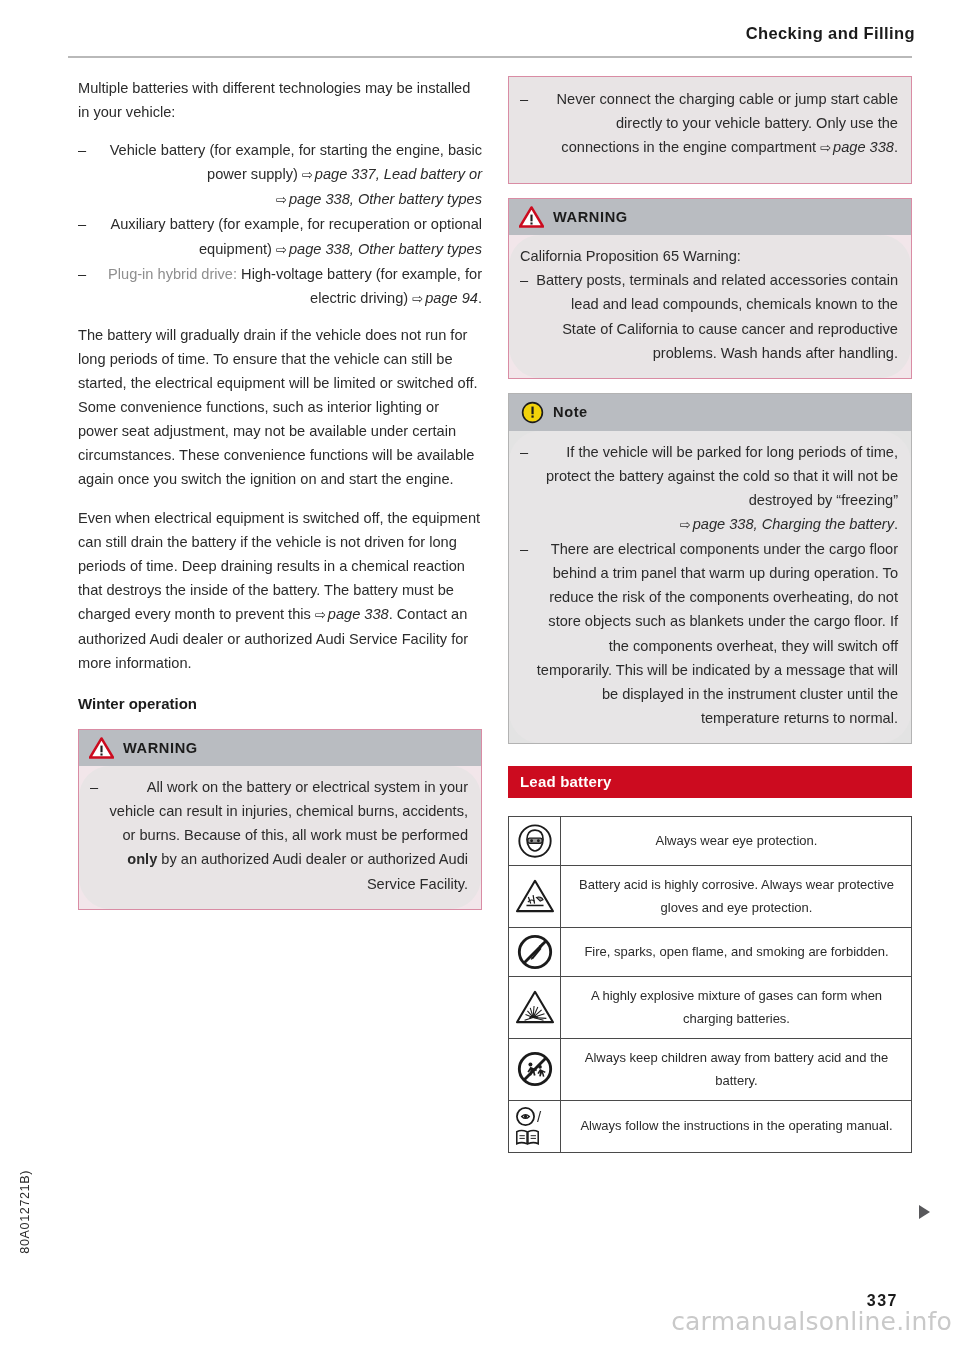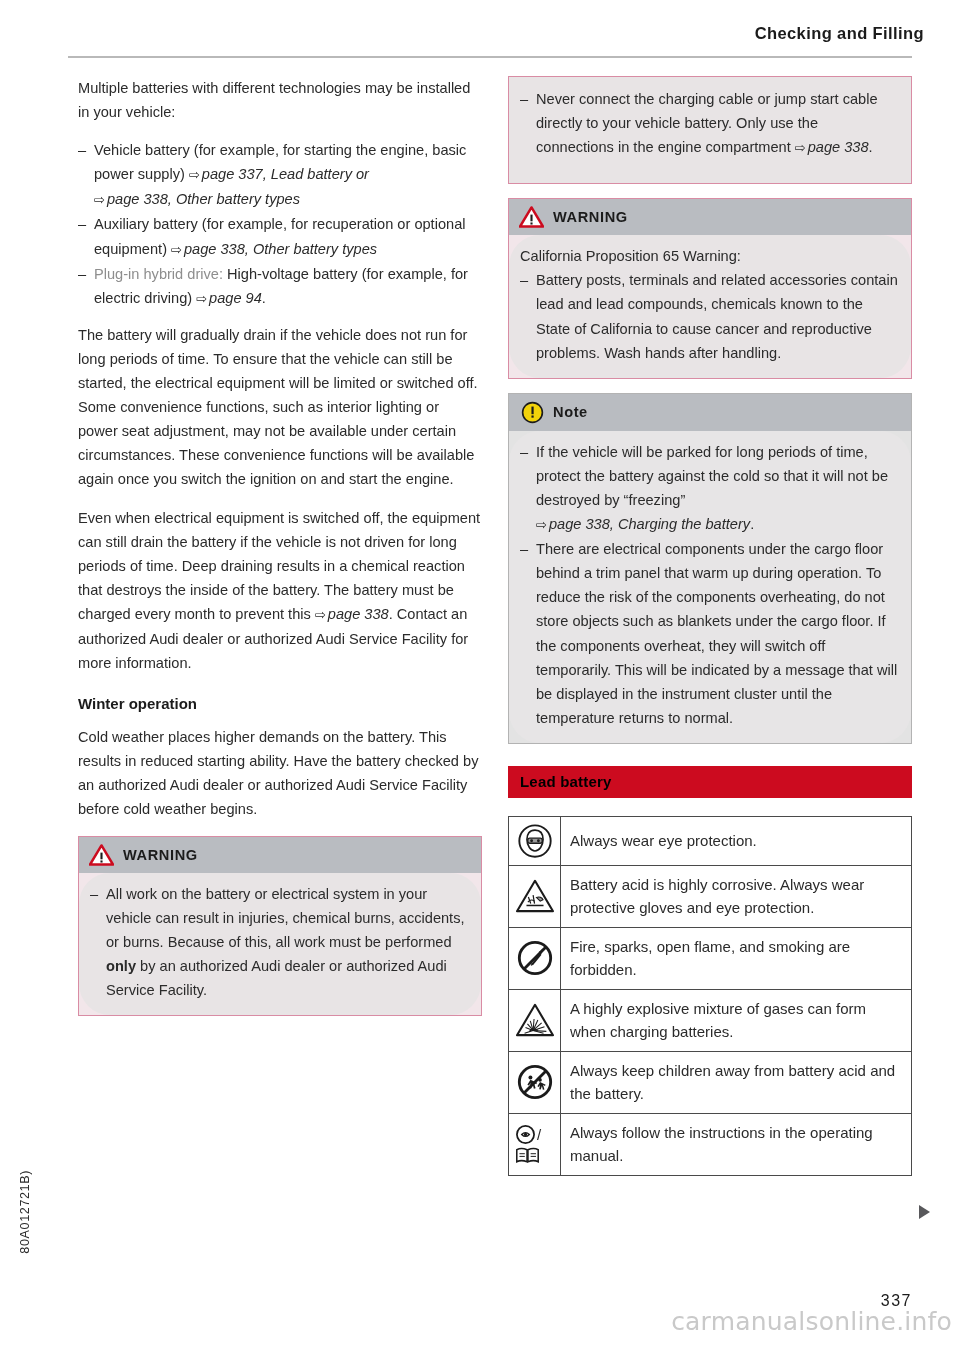--- a/index.html
+++ b/index.html
@@ -11,21 +11,21 @@
     width: 960px; height: 1358px;
     position: relative;
     font-family: "Liberation Sans", "DejaVu Sans", sans-serif;
     color: #231f20;
     overflow: hidden;
   }
 
   
   .page-header {
     position: absolute;
-    left: 80px; top: 24px; width: 844px;
+    left: 71px; top: 24px; width: 844px;
     text-align: right;
   }
   .page-header .title {
     font-size: 16.5px;
     font-weight: bold;
     letter-spacing: .4px;
     color: #1b1b1b;
   }
   .header-rule {
     position: absolute;
@@ -55,20 +55,21 @@
     line-height: 22px;
     font-weight: bold;
     color: #1b1b1b;
   }
 
   
   ul.dash {
     list-style: none;
     margin: 0 0 12px 0;
     padding: 0;
+    text-align: right;
   }
   ul.dash > li {
     position: relative;
     padding-left: 16px;
     font-size: 14.6px;
     line-height: 24.1px;
     color: #2b2b2b;
     margin-bottom: 0;
   }
   ul.dash > li::before {
@@ -125,21 +126,21 @@
     margin: 0 0 14px 0;
   }
 
   
   .ico-warn-tri { width: 25px; height: 22px; display:block; }
   .ico-note-circ { width: 23px; height: 23px; display:block; }
 
   
   .sec-bar {
     background: #cc0b1f;
-    color: #000000;
+    color: #ffffff;
     font-size: 15px;
     font-weight: bold;
     padding: 7px 12px 8px 12px;
     margin: 22px 0 18px 0;
     letter-spacing: .2px;
   }
 
   .expl-head {
     font-size: 14.8px;
     font-weight: bold;
@@ -157,24 +158,25 @@
     border: 1.2px solid #4a4a4a;
     vertical-align: middle;
     padding: 6px 5px;
   }
   table.warn-table td.ic {
     width: 52px;
     text-align: center;
     padding: 5px 4px;
   }
   table.warn-table td.tx {
-    font-size: 15px;
+    font-size: 13px;
     line-height: 23px;
     color: #2b2b2b;
     padding: 7px 8px 8px 9px;
+    text-align: center;
   }
   .svgicon { display:inline-block; vertical-align: middle; }
   .dual { display:flex; flex-direction:column; align-items:flex-start; gap:1px; padding-left:2px;}
   .dual .row1 { display:flex; align-items:center; gap:1px; }
   .slash { font-size: 15px; color:#2b2b2b; }
 
   
   .cont-tri {
     position: absolute;
     left: 919px; top: 1205px;
@@ -192,23 +194,23 @@
     color: #2b2b2b;
     writing-mode: vertical-rl;
     transform: rotate(180deg);
     letter-spacing: .6px;
     font-family: "Liberation Sans", sans-serif;
   }
 
   
   .page-num {
     position: absolute;
-    right: 48px; bottom: 48px;
+    right: 62px; bottom: 48px;
     font-size: 16px;
-    font-weight: normal;
+    font-weight: bold;
     letter-spacing: 1.5px;
     color: #1b1b1b;
   }
   .watermark {
     position: absolute;
     right: 8px; bottom: 22px;
     font-size: 25px;
     color: #c9c9c9;
     letter-spacing: .2px;
     font-family: "DejaVu Sans", sans-serif;
@@ -236,21 +238,20 @@
     <li>
       <span class="gray">Plug-in hybrid drive:</span><span> High-voltage battery (for example, for electric driving) </span><span class="ref arrowref">page 94</span><span>.</span>
     </li>
   </ul>
 
   <p class="para">The battery will gradually drain if the vehicle does not run for long periods of time. To ensure that the vehicle can still be started, the electrical equipment will be limited or switched off. Some convenience functions, such as interior lighting or power seat adjustment, may not be available under certain circumstances. These convenience functions will be available again once you switch the ignition on and start the engine.</p>
 
   <p class="para"><span>Even when electrical equipment is switched off, the equipment can still drain the battery if the vehicle is not driven for long periods of time. Deep draining results in a chemical reaction that destroys the inside of the battery. The battery must be charged every month to prevent this </span><span class="ref arrowref">page 338</span><span>. Contact an authorized Audi dealer or authorized Audi Service Facility for more information.</span></p>
 
   <h3 class="sub">Winter operation</h3>
-  <p class="para">Cold weather places higher demands on the battery. This results in reduced starting ability. Have the battery checked by an authorized Audi dealer or authorized Audi Service Facility before cold weather begins.</p>
 
   <div class="box warn">
     <div class="box-head">
       <span>
         <svg class="ico-warn-tri" viewBox="0 0 26 23">
           <polygon points="13,1.5 25,21.5 1,21.5" fill="#ffffff" stroke="#cc0b1f" stroke-width="2.6" stroke-linejoin="round"></polygon>
           <rect x="11.9" y="9" width="2.2" height="7" fill="#1b1b1b"></rect>
           <rect x="11.9" y="17.2" width="2.2" height="2.2" fill="#1b1b1b"></rect>
         </svg>
       </span>

